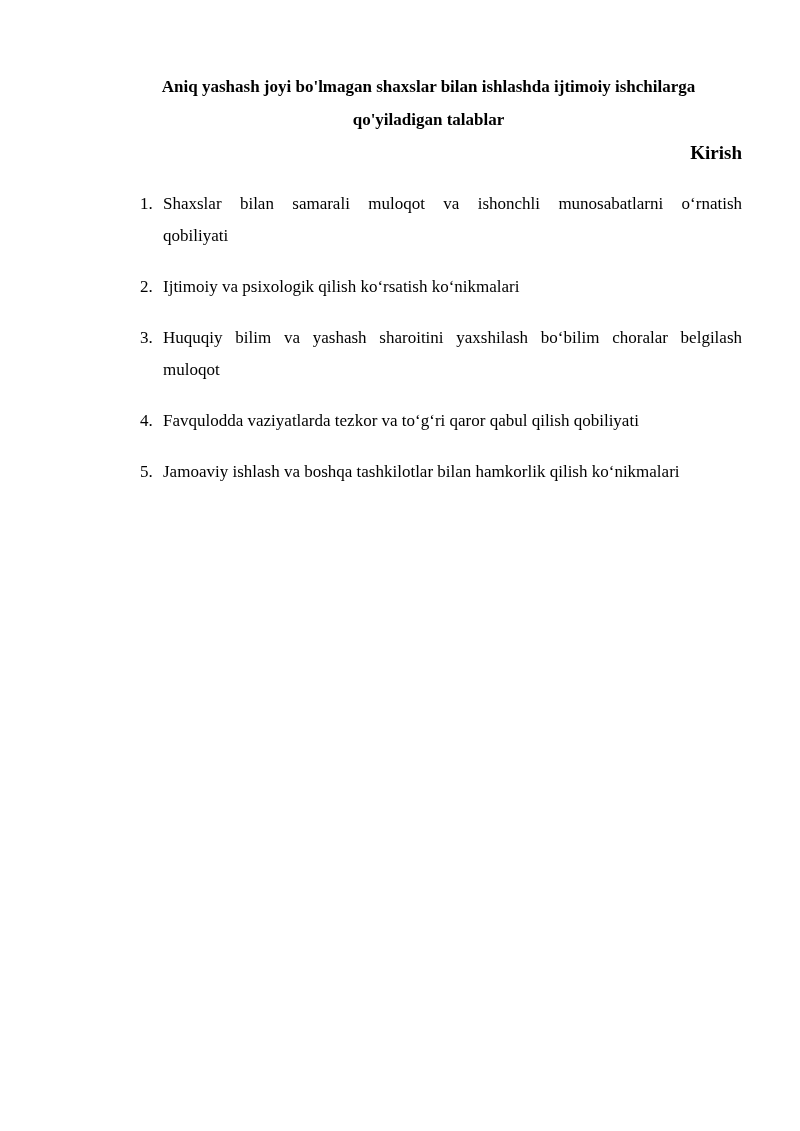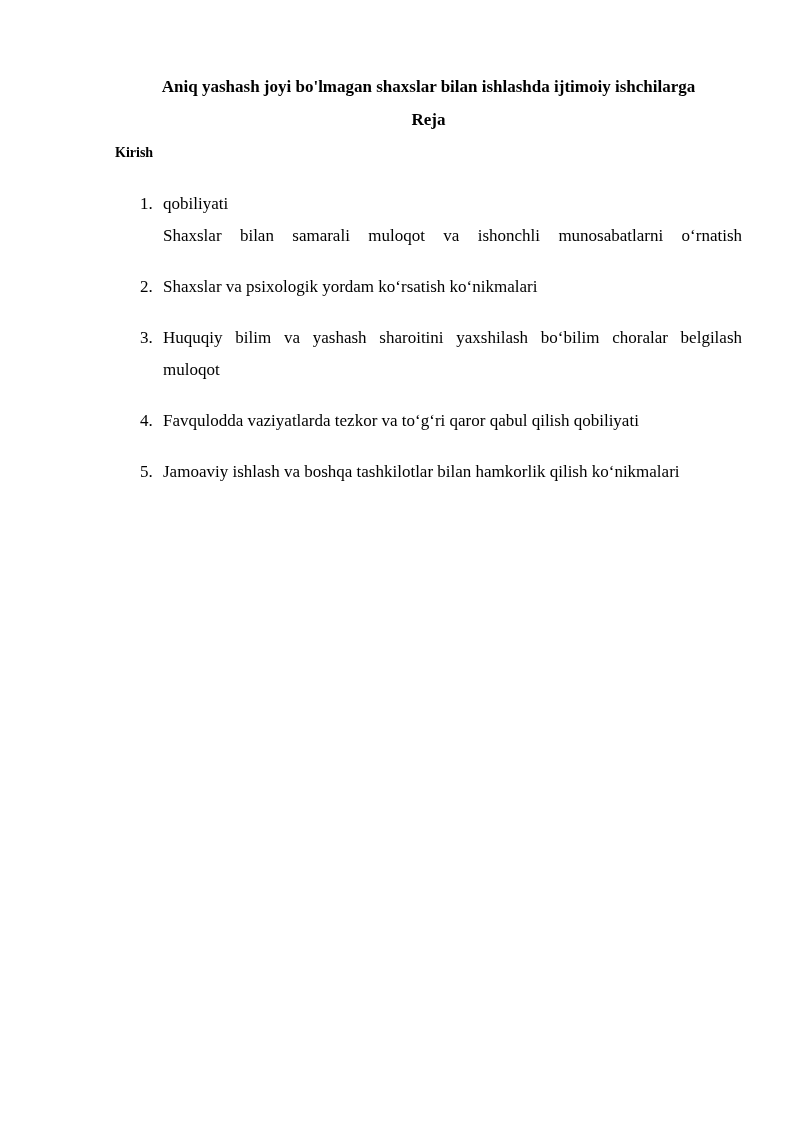--- a/index.html
+++ b/index.html
@@ -24,23 +24,23 @@
     line-height: 33px;
   }
   .subtitle {
     text-align: center;
     font-weight: bold;
     font-size: 17px;
     line-height: 33px;
   }
   .heading {
     font-weight: bold;
-    font-size: 14px;
+    font-size: 19px;
     line-height: 33px;
-    text-align: left;
+    text-align: right;
   }
   ol.plan-list {
     list-style: none;
   }
   .plan-item {
     position: relative;
     padding-left: 48px;   
     margin-top: 19px;
     font-size: 17px;
     line-height: 32px;
@@ -58,34 +58,34 @@
   }
   .conclusion { margin-top: 33px; }
 </style>
 </head>
 <body>
 
 <div class="page">
 
   <div class="title-line">Aniq yashash joyi bo'lmagan shaxslar bilan ishlashda ijtimoiy ishchilarga</div>
 
+  <div class="title-line">qo'yiladigan talablar</div>
 
-  <div class="subtitle">Reja</div>
 
   <div class="heading">Kirish</div>
 
   <ol class="plan-list">
       <li class="plan-item">
         <span class="num">1.</span>
+        <div class="line justified">Shaxslar bilan samarali muloqot va ishonchli munosabatlarni o‘rnatish</div>
         <div class="line">qobiliyati</div>
-        <div class="line justified">Shaxslar bilan samarali muloqot va ishonchli munosabatlarni o‘rnatish</div>
       </li>
       <li class="plan-item">
         <span class="num">2.</span>
-        <div class="line">Shaxslar va psixologik yordam ko‘rsatish ko‘nikmalari</div>
+        <div class="line">Ijtimoiy va psixologik qilish ko‘rsatish ko‘nikmalari</div>
       </li>
       <li class="plan-item">
         <span class="num">3.</span>
         <div class="line justified">Huquqiy bilim va yashash sharoitini yaxshilash bo‘bilim choralar belgilash</div>
         <div class="line">muloqot</div>
       </li>
       <li class="plan-item">
         <span class="num">4.</span>
         <div class="line">Favqulodda vaziyatlarda tezkor va to‘g‘ri qaror qabul qilish qobiliyati</div>
       </li>

